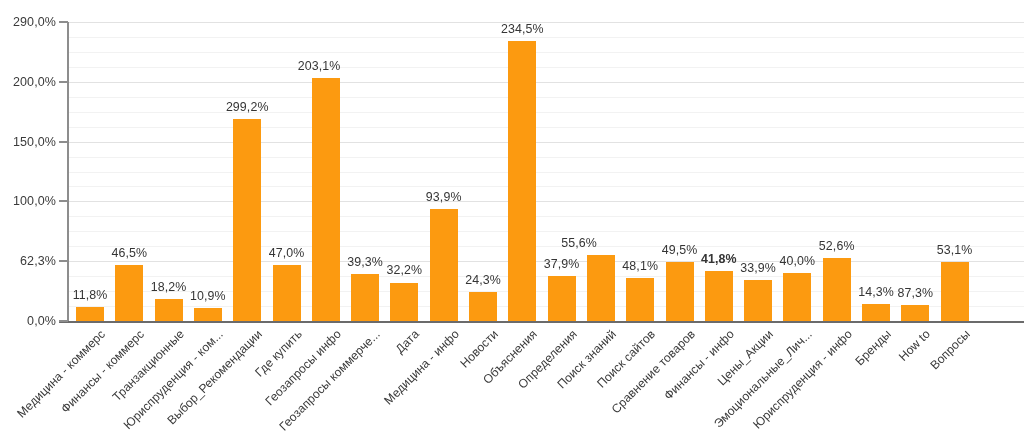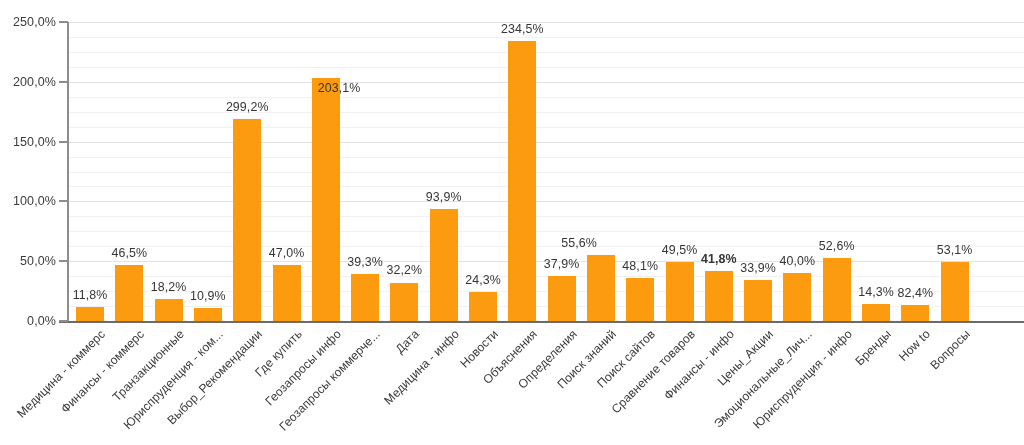--- a/index.html
+++ b/index.html
@@ -163,54 +163,54 @@
       </div>
   </div>
 
   <div class="axis-y"></div>
   <div class="axis-x"></div>
 
   <div id="yticks">
       <div class="ytick" style="top: 320px;"></div>
       <div class="ylabel-wrap" style="top: 321px;">0,0%</div>
       <div class="ytick" style="top: 260.2px;"></div>
-      <div class="ylabel-wrap" style="top: 261.2px;">50,0%</div>
+      <div class="ylabel-wrap" style="top: 261.2px;">62,3%</div>
       <div class="ytick" style="top: 200.4px;"></div>
       <div class="ylabel-wrap" style="top: 201.4px;">100,0%</div>
       <div class="ytick" style="top: 140.6px;"></div>
       <div class="ylabel-wrap" style="top: 141.6px;">150,0%</div>
       <div class="ytick" style="top: 80.8px;"></div>
       <div class="ylabel-wrap" style="top: 81.8px;">200,0%</div>
       <div class="ytick" style="top: 21px;"></div>
-      <div class="ylabel-wrap" style="top: 22px;">250,0%</div>
+      <div class="ylabel-wrap" style="top: 22px;">290,0%</div>
     </div>
 
   <div id="value-labels">
       <div class="bar-value" style="left: 60px; width: 60px; top: 287.887px;">11,8%</div>
       <div class="bar-value" style="left: 99.3px; width: 60px; top: 246.386px;">46,5%</div>
       <div class="bar-value" style="left: 138.6px; width: 60px; top: 280.233px;">18,2%</div>
       <div class="bar-value" style="left: 177.9px; width: 60px; top: 288.964px;">10,9%</div>
       <div class="bar-value" style="left: 217.2px; width: 60px; top: 100.474px;">299,2%</div>
       <div class="bar-value" style="left: 256.5px; width: 60px; top: 245.788px;">47,0%</div>
-      <div class="bar-value" style="left: 309px; width: 60px; top: 59.0924px; margin-top: 22px;">203,1%</div>
+      <div class="bar-value" style="left: 289px; width: 60px; top: 59.0924px;">203,1%</div>
       <div class="bar-value" style="left: 335.1px; width: 60px; top: 254.997px;">39,3%</div>
       <div class="bar-value" style="left: 374.4px; width: 60px; top: 263.489px;">32,2%</div>
       <div class="bar-value" style="left: 413.7px; width: 60px; top: 189.696px;">93,9%</div>
       <div class="bar-value" style="left: 453px; width: 60px; top: 272.937px;">24,3%</div>
       <div class="bar-value" style="left: 492.3px; width: 60px; top: 21.538px;">234,5%</div>
       <div class="bar-value" style="left: 531.6px; width: 60px; top: 256.672px;">37,9%</div>
       <div class="bar-value" style="left: 549px; width: 60px; top: 235.502px;">55,6%</div>
       <div class="bar-value" style="left: 610.2px; width: 60px; top: 259.064px;">48,1%</div>
       <div class="bar-value" style="left: 649.5px; width: 60px; top: 242.798px;">49,5%</div>
       <div class="bar-value" style="left: 688.8px; width: 60px; top: 252.007px; font-weight: bold;">41,8%</div>
       <div class="bar-value" style="left: 728.1px; width: 60px; top: 261.456px;">33,9%</div>
       <div class="bar-value" style="left: 767.4px; width: 60px; top: 254.16px;">40,0%</div>
       <div class="bar-value" style="left: 806.7px; width: 60px; top: 239.09px;">52,6%</div>
       <div class="bar-value" style="left: 846px; width: 60px; top: 284.897px;">14,3%</div>
-      <div class="bar-value" style="left: 885.3px; width: 60px; top: 286.332px;">82,4%</div>
+      <div class="bar-value" style="left: 885.3px; width: 60px; top: 286.332px;">87,3%</div>
       <div class="bar-value" style="left: 924.6px; width: 60px; top: 243.276px;">53,1%</div>
     </div>
 
   <div id="xlabels">
       <div class="xlabel" style="left: 98px; transform: translateX(-100%) rotate(-45deg); transform-origin: right top;"><span class="xlabel-inner">Медицина - коммерс</span></div>
       <div class="xlabel" style="left: 137.3px; transform: translateX(-100%) rotate(-45deg); transform-origin: right top;"><span class="xlabel-inner">Финансы - коммерс</span></div>
       <div class="xlabel" style="left: 176.6px; transform: translateX(-100%) rotate(-45deg); transform-origin: right top;"><span class="xlabel-inner">Транзакционные</span></div>
       <div class="xlabel" style="left: 215.9px; transform: translateX(-100%) rotate(-45deg); transform-origin: right top;"><span class="xlabel-inner">Юриспруденция - ком...</span></div>
       <div class="xlabel" style="left: 255.2px; transform: translateX(-100%) rotate(-45deg); transform-origin: right top;"><span class="xlabel-inner">Выбор_Рекомендации</span></div>
       <div class="xlabel" style="left: 294.5px; transform: translateX(-100%) rotate(-45deg); transform-origin: right top;"><span class="xlabel-inner">Где купить</span></div>

